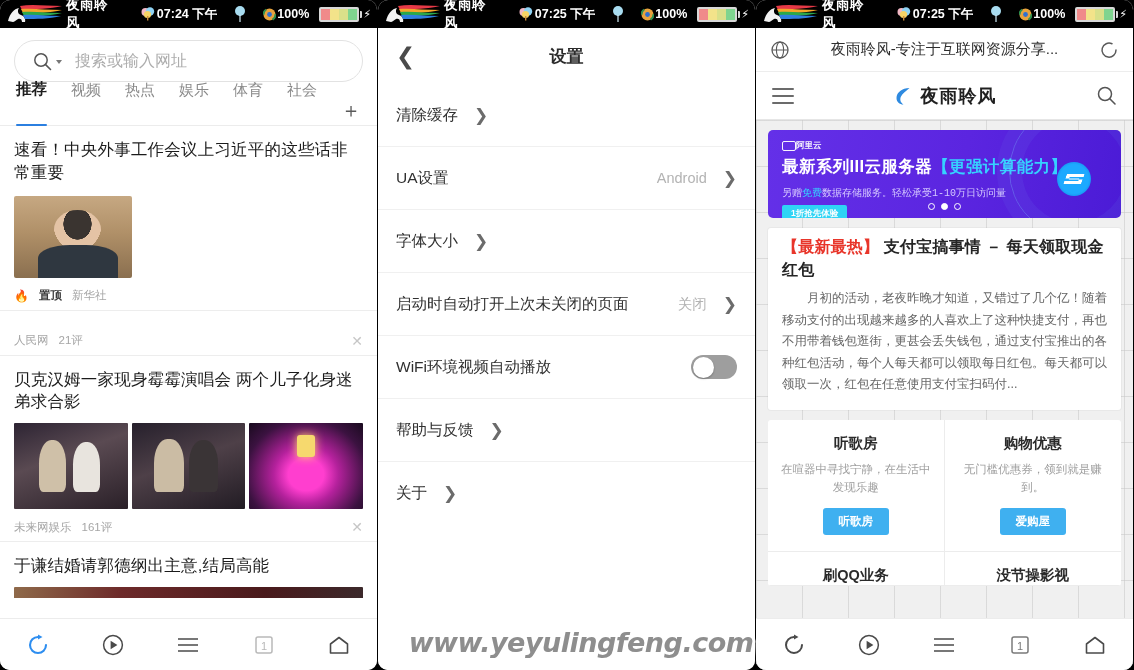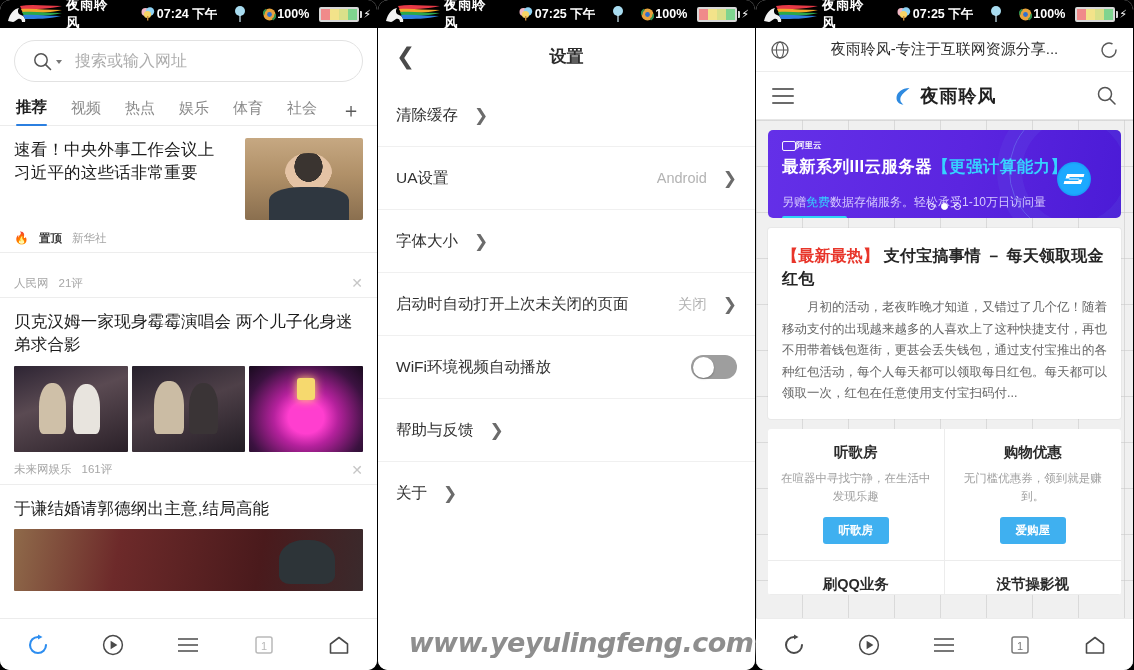--- a/index.html
+++ b/index.html
@@ -67,36 +67,36 @@
   .search-caret {
     width: 0; height: 0; border-left: 3px solid transparent; border-right: 3px solid transparent;
     border-top: 4px solid #777; margin-left: 4px; margin-top: 2px; flex: none;
   }
   .search-ph { margin-left: 13px; color: #adadad; font-size: 16px; }
   .tabs {
     display: flex; align-items: flex-end; padding: 0 16px; height: 36px;
     border-bottom: 1px solid #ececec; position: relative;
   }
   .tab {
-    font-size: 15px; color: #8a8a8a; margin-right: 24px; padding-bottom: 7px;
+    font-size: 15px; color: #8a8a8a; margin-right: 24px; padding-bottom: 25px;
     position: relative; white-space: nowrap;
   }
   .tab.active { color: #1d1d1d; font-weight: bold; font-size: 15.5px; }
   .tab.active::after {
     content: ""; position: absolute; left: 0; right: 0; bottom: -1px;
     height: 2.5px; background: #2b7fe0; border-radius: 2px;
   }
   .tab-plus { font-size: 20px; color: #5a5a5a; margin-left: auto; padding-bottom: 5px; line-height: 1; }
 
   .feed { flex: 1; overflow: hidden; }
   .news { padding: 12px 14px 6px 14px; border-bottom: 1px solid #ededed; position: relative; }
   .news-title {
     font-size: 16.5px; line-height: 1.38; color: #1b1b1b; letter-spacing: .2px;
   }
-  .news-row { display: flex; gap: 20px; }
+  .news-row { display: flex; gap: 12px; flex-direction: column; }
   .news-row .news-title { flex: 1; }
   .news-thumb {
     width: 118px; height: 82px; flex: none; border-radius: 2px; overflow: hidden; position: relative;
   }
   .news-meta {
     display: flex; align-items: center; margin-top: 10px; font-size: 11.5px; color: #a6a6a6;
     gap: 10px; position: relative; height: 16px;
   }
   .fire-ico { color: #e8553c; font-size: 12px; }
   .pin-label { color: #3b3b3b; font-weight: bold; font-size: 11.5px; }
@@ -201,21 +201,21 @@
   }
   .banner {
     height: 88px; border-radius: 5px; overflow:hidden; position:relative;
     background: linear-gradient(100deg,#6430e8 0%,#5b25e0 55%,#4b1bd6 100%);
     padding: 10px 14px;
   }
   .banner-brand { display:flex; align-items:center; color:#fff; font-size:8.5px; font-weight:bold; opacity:.95;}
   .banner-brand .ali { width:14px; height:10px; border:1.6px solid #fff; border-radius:2px; }
   .banner-title { margin-top:4px; color:#fff; font-size:16.5px; font-weight:bold; letter-spacing:.4px; white-space:nowrap;}
   .banner-title .hl { color:#35d2ff; }
-  .banner-sub { margin-top:16px; color:#d5c9ff; font-size:12px; white-space:nowrap; }
+  .banner-sub { margin-top:8px; color:#d5c9ff; font-size:10px; white-space:nowrap;font-family:Liberation Mono, monospace; }
   .banner-sub .free { color:#35d2ff; }
   .banner-btn {
     margin-top:5px; display:inline-block; background:#2fd4f5; color:#fff; font-size:8.5px;
     padding:3px 9px; border-radius:2px; font-weight:bold;
   }
   .banner-circles {
     position:absolute; right:-18px; top:-24px; width:130px; height:130px; border-radius:50%;
     border:1px solid rgba(130,200,255,.35);
     box-shadow: inset 0 0 0 12px rgba(130,200,255,.07), 0 0 0 12px rgba(130,200,255,.06);
   }
@@ -226,21 +226,21 @@
   .banner-logo2::after {
     content:""; position:absolute; left:8px; top:12px; width:18px; height:10px;
     background:#fff; transform: skewX(-20deg);
     clip-path: polygon(0 0,100% 0,100% 30%,22% 30%,22% 55%,100% 55%,100% 100%,0 100%,0 70%,78% 70%,78% 45%,0 45%);
   }
   .banner-dots { position:absolute; left:0; right:0; bottom:8px; display:flex; justify-content:center; gap:6px; }
   .banner-dots i { width:7px; height:7px; border-radius:50%; background:transparent; border:1.5px solid #fff; display:block;}
   .banner-dots i.on { background:#fff; }
 
   .card {
-    margin-top: 10px; background:#fff; border-radius:3px; padding: 17px 14px 14px 14px;
+    margin-top: 10px; background:#fff; border-radius:3px; padding: 8px 14px 14px 14px;
     box-shadow: 0 0 0 1px rgba(0,0,0,.03);
   }
   .art-title { font-size:16px; font-weight:bold; color:#252525; line-height:1.42; letter-spacing:.2px; }
   .art-title .tag { color:#e8352a; }
   .art-body { margin-top:7px; font-size:12.5px; line-height:1.72; color:#666; text-indent: 2em; text-align:justify; }
 
   .grid2 {
     margin-top: 10px; background:#fff; display:grid; grid-template-columns: 1fr 1fr;
     border-radius:3px; overflow:hidden;
   }

